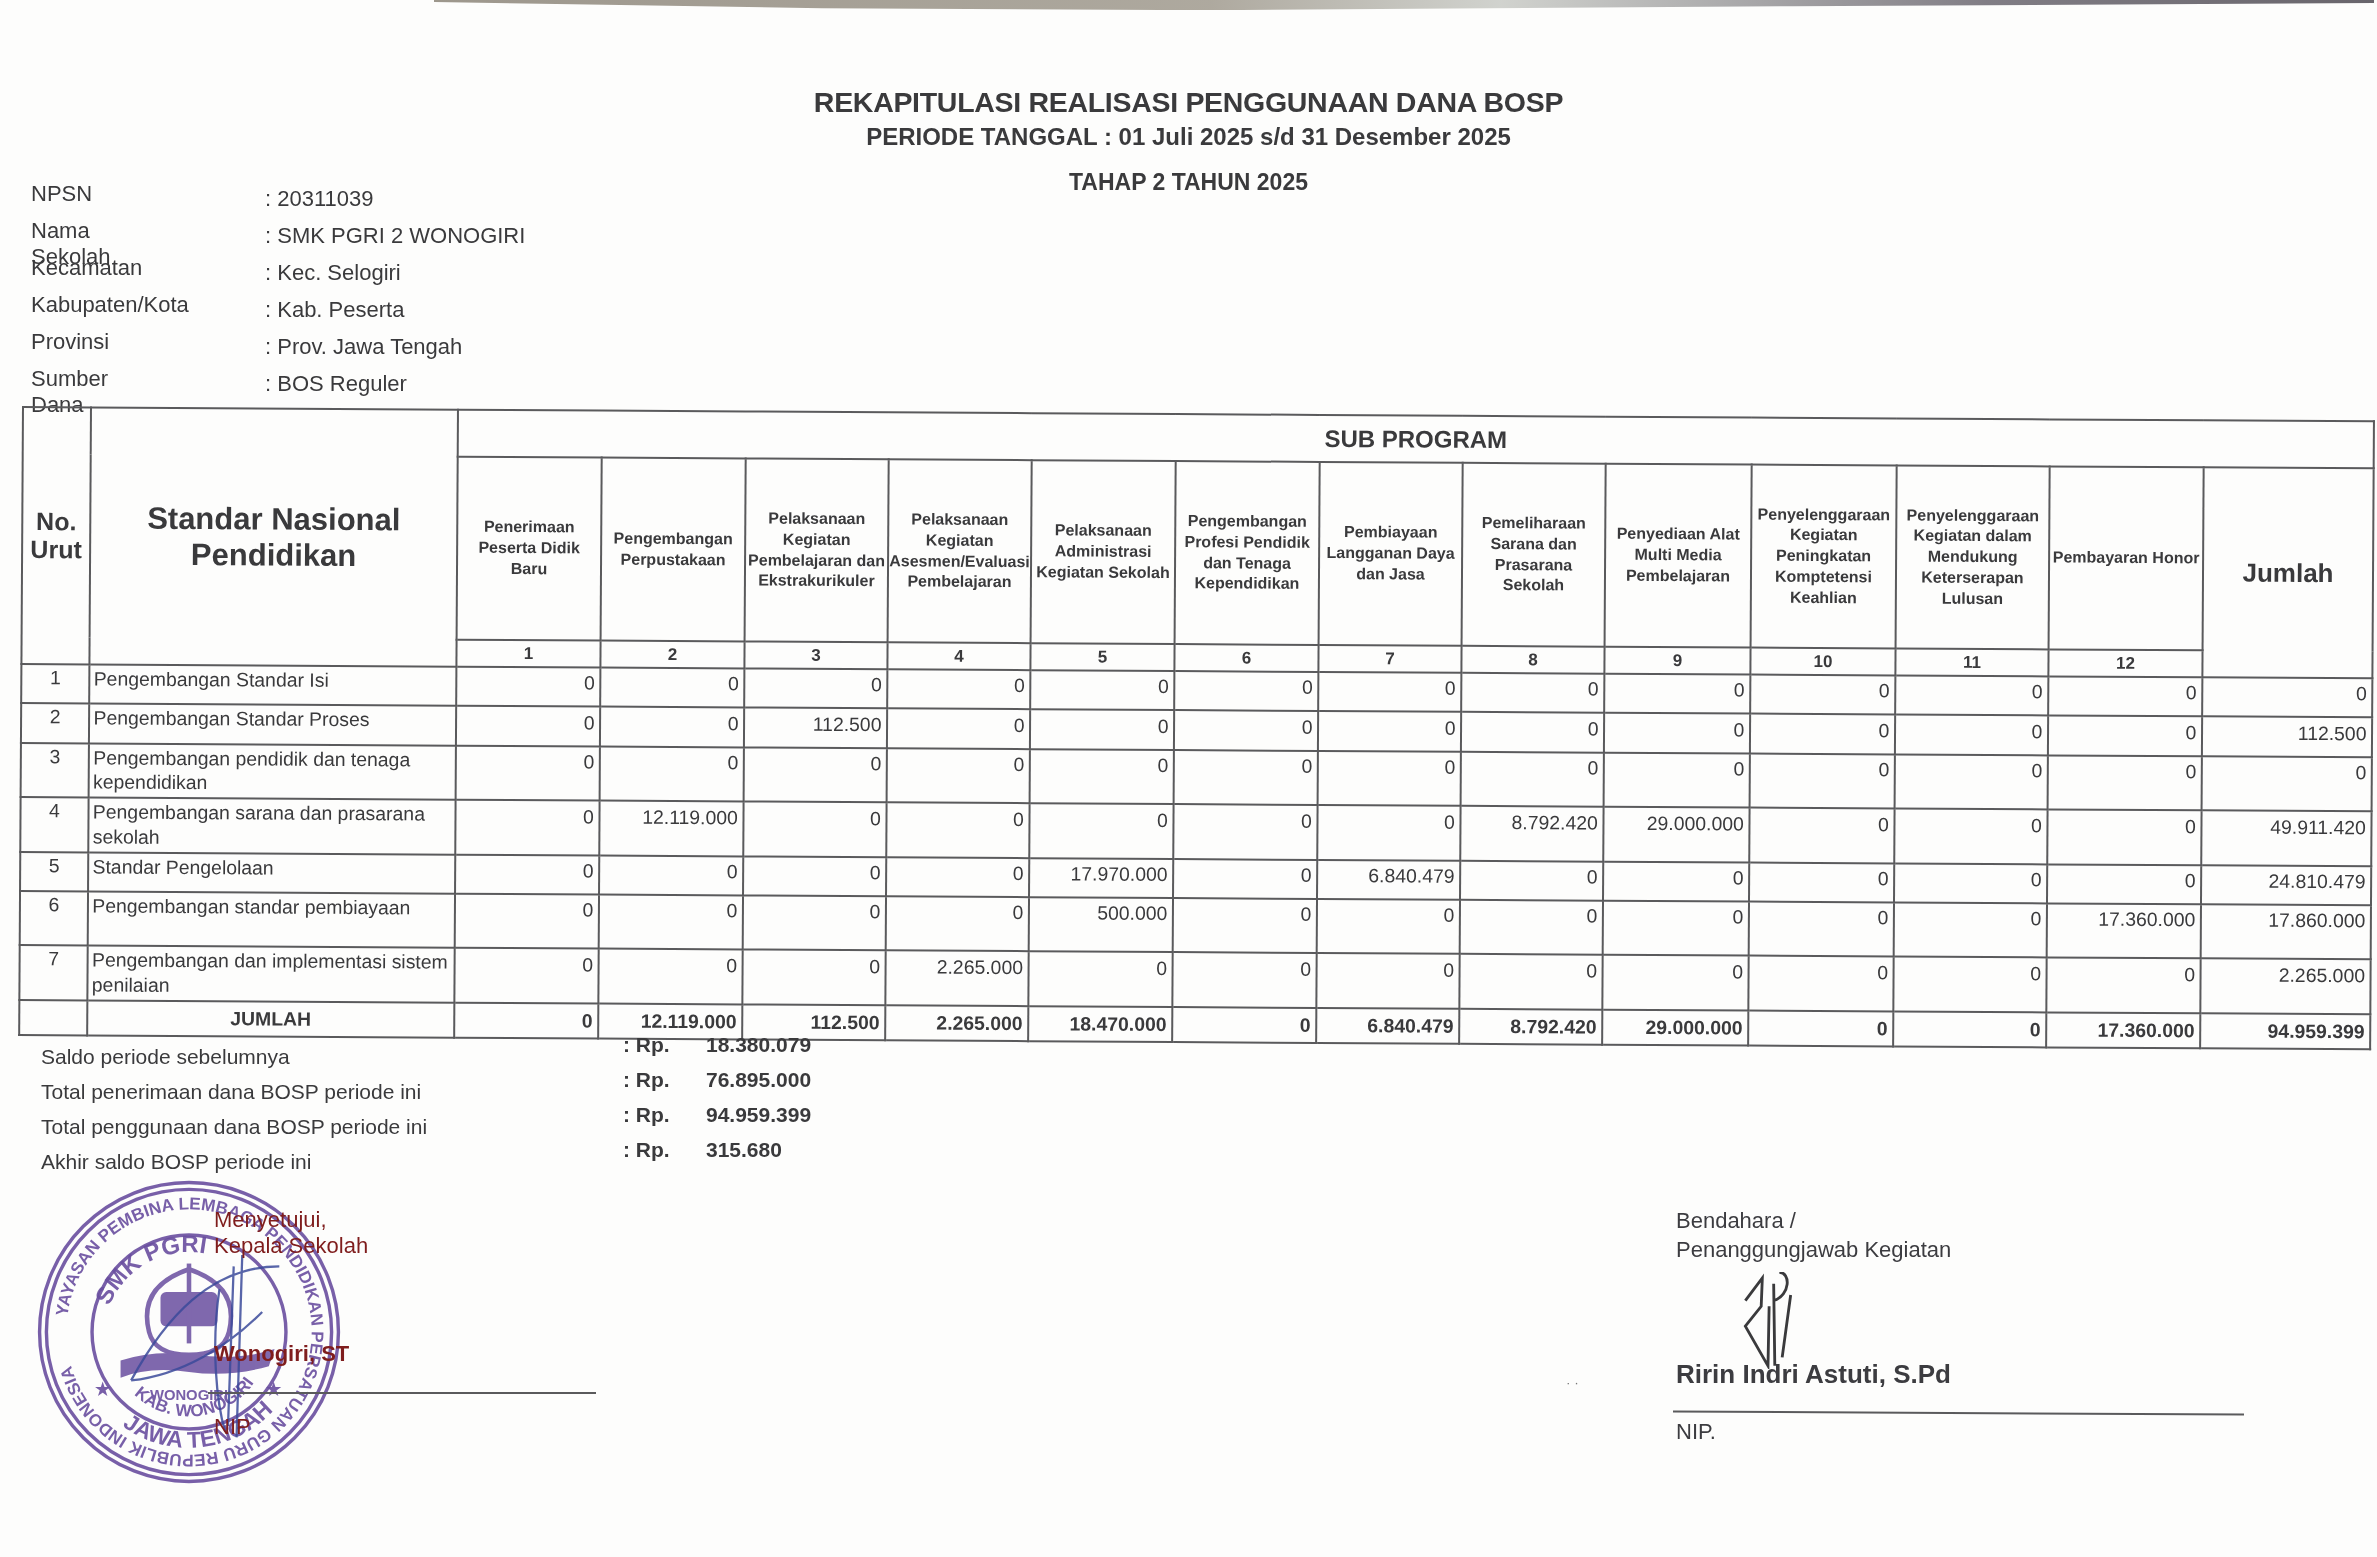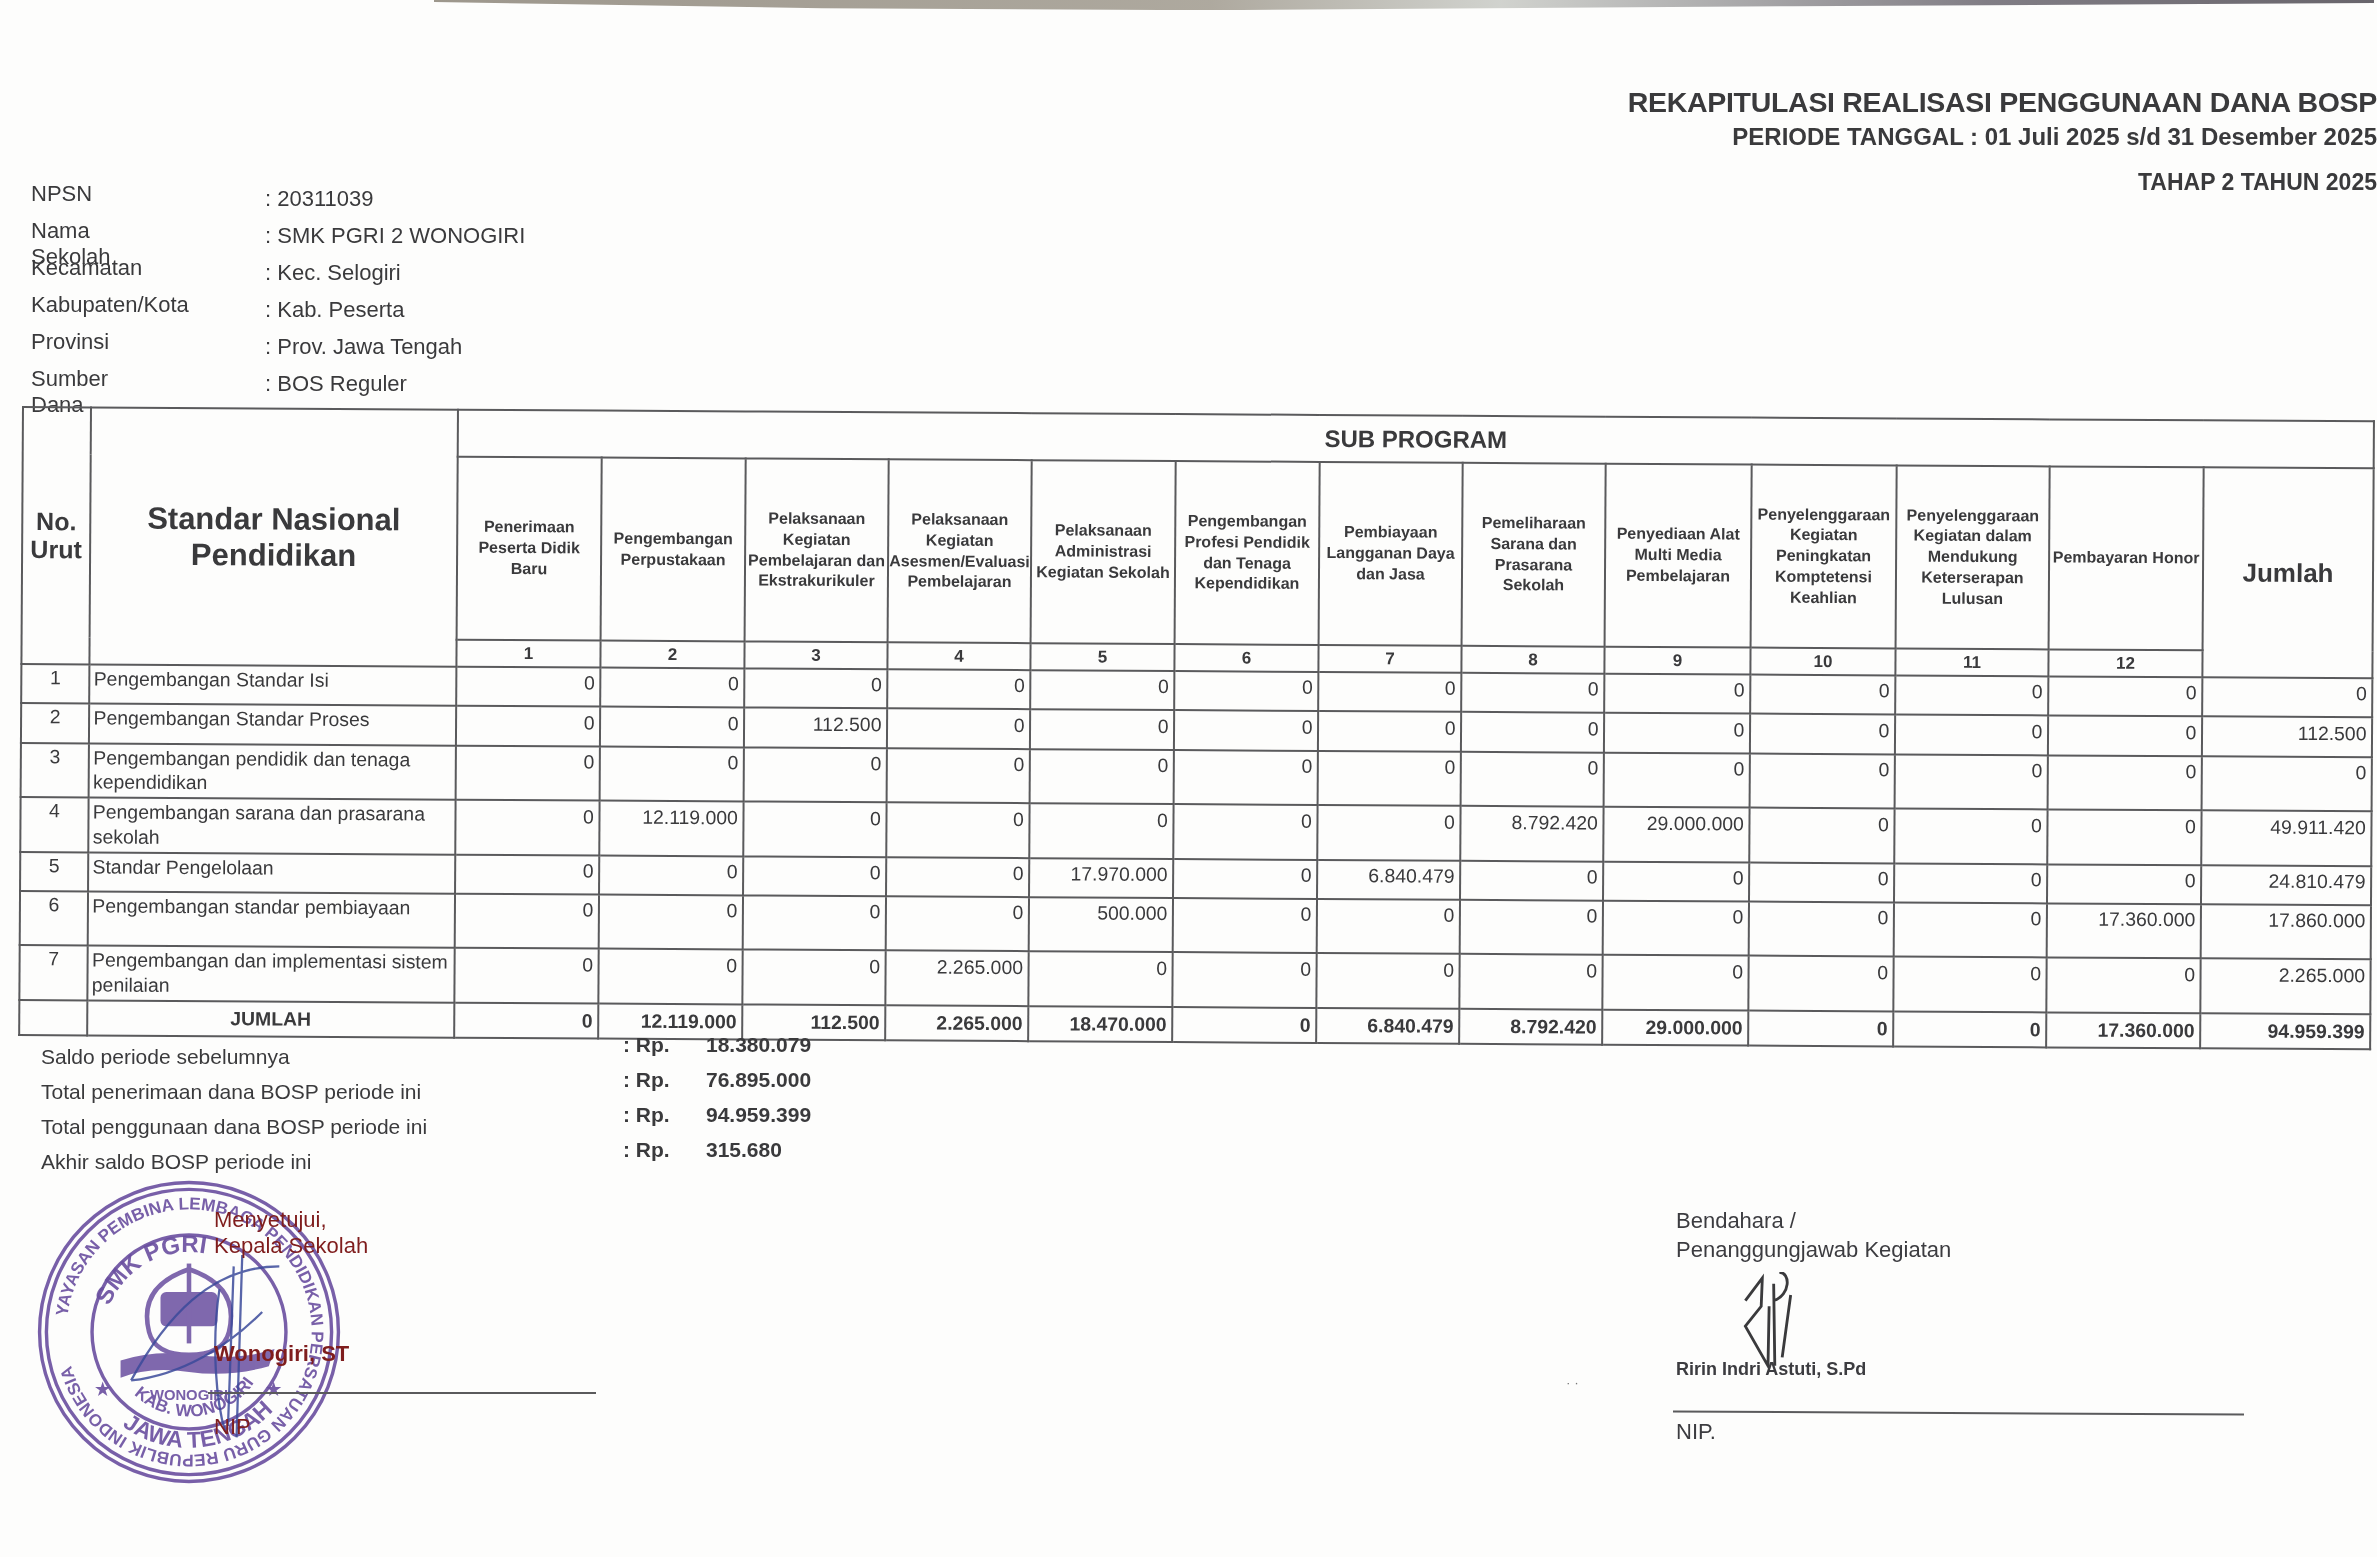--- a/index.html
+++ b/index.html
@@ -7,21 +7,21 @@
     width: 2377px; height: 1558px; position: relative; overflow: hidden;
     background: #fdfdfc; color: #3a3a3c;
     font-family: "Liberation Sans", sans-serif;
   }
   .scan-edge {
     position: absolute; left: 434px; top: 0; width: 1940px; height: 10.3px;
     background: linear-gradient(90deg, #8c8579 0%, #a09a8e 40%, #c9cbc6 55%, #6b6770 80%, #4e4a52 100%);
     clip-path: polygon(0 0, 100% 0, 100% 30%, 70% 60%, 40% 100%, 20% 80%, 0 20%);
     opacity: .85;
   }
-  .title-block { position: absolute; left: 0; width: 100%; top: 86px; text-align: right; }
+  .title-block { position: absolute; left: 0; width: 100%; top: 86px; text-align: center; }
   .title { font-weight: bold; font-size: 28.5px; letter-spacing: -0.3px; margin: 0; }
   .subtitle { font-weight: bold; font-size: 24px; margin-top: 4px; }
   .subtitle2 { font-weight: bold; font-size: 23px; margin-top: 18px; }
 
   .ident { position: absolute; left: 31px; top: 181px; font-size: 22px; }
   .ident-row { height: 37px; position: relative; }
   .ident-label { position: absolute; left: 0; top: 0; }
   .ident-value { position: absolute; left: 234px; top: 4.6px; white-space: nowrap; }
 
   table.rekap {
@@ -54,21 +54,21 @@
   .sum-value { position: absolute; left: 665px; top: 0; font-weight: bold; }
 
   .stamp { position: absolute; left: 35px; top: 1178px; width: 308px; height: 308px; }
   .sign-left { position: absolute; left: 214px; top: 1207px; font-size: 22px; line-height: 1.2; color: #7f1d1d; }
   .sign-left .name { position: absolute; left: 0; top: 134px; white-space: nowrap; font-weight: bold; }
   .sign-left .line { position: absolute; left: -5.7px; top: 185px; width: 388px; height: 2.3px; background: #5a5a5c; }
   .sign-left .nip { position: absolute; left: 0; top: 207px; }
   .sig-scribble { position: absolute; left: 114px; top: 1232px; width: 171px; height: 217px; }
 
   .sign-right { position: absolute; left: 1676px; top: 1207px; font-size: 22px; line-height: 1.3; color: #3c3c40; }
-  .sign-right .name { position: absolute; left: 0; top: 151px; white-space: nowrap; font-weight: bold; font-size: 18px; }
+  .sign-right .name { position: absolute; left: 0; top: 151px; white-space: nowrap; font-weight: bold; font-size: 26px; }
   .sign-right .line { position: absolute; left: -3.4px; top: 205px; width: 571px; height: 2.3px; background: #5a5a5c; transform: rotate(0.3deg); }
   .sign-right .nip { position: absolute; left: 0; top: 211px; }
   .sig-right-scribble { position: absolute; left: 1734px; top: 1272px; width: 68px; height: 97px; }
   .dots { position: absolute; left: 1566px; top: 1375px; font-size: 13.7px; color: #777; }
 </style>
 </head>
 <body>
 
 <div class="scan-edge"></div>
 

